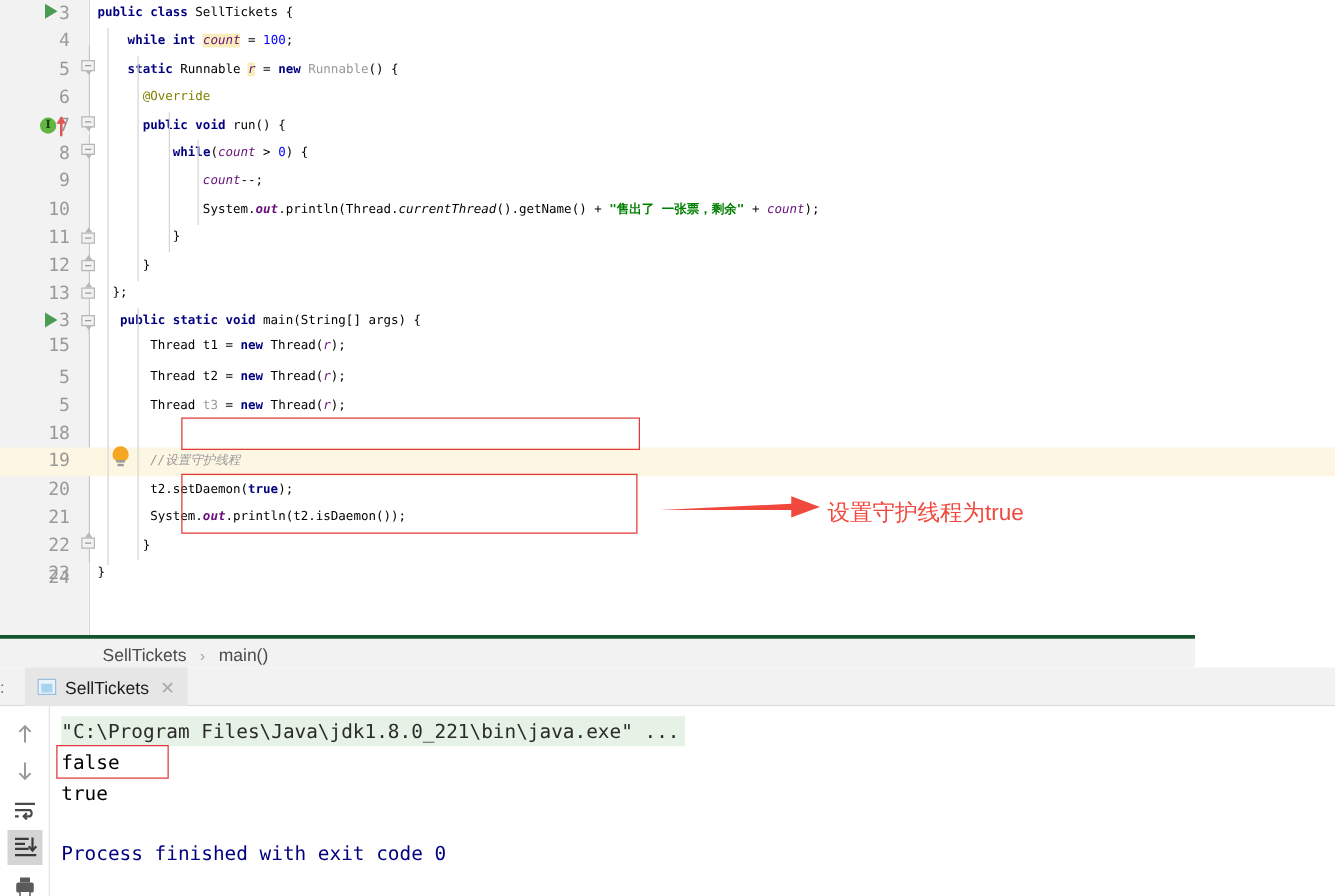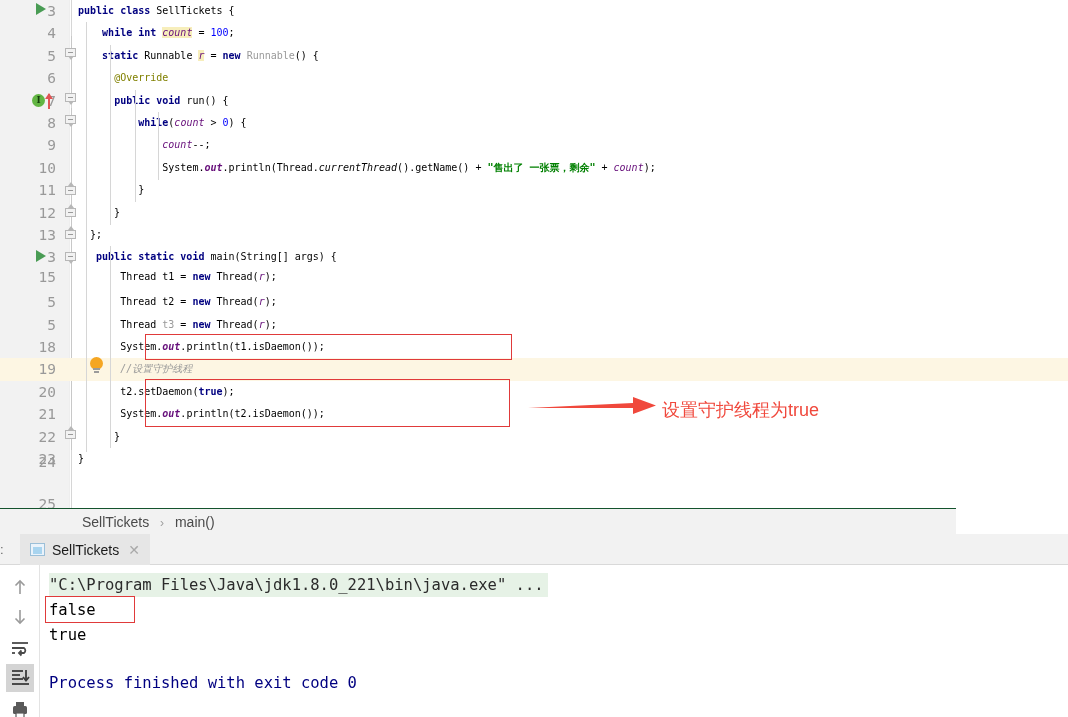--- a/index.html
+++ b/index.html
@@ -136,21 +136,21 @@
   .arrow-wrap { position: absolute; }
   .ann-text {
     position: absolute;
     font-family: "Liberation Sans", sans-serif;
     font-size: 18px; color: #f0483c; white-space: nowrap; text-align: right;
   }
 
   
   .breadcrumb {
     position: absolute; left: 0; top: 508px; width: 956px; height: 26px;
-    background: #f2f2f2; border-top: 1px solid #14532d;
+    background: #f2f2f2; border-top: 3px solid #14532d;
   }
   .bc-inner {
     position: absolute; left: 82px; top: 0; height: 26px;
     line-height: 26px;
     font-family: "Liberation Sans", sans-serif; font-size: 14px; color: #4a4a4a;
     white-space: nowrap;
   }
   .bc-sep { color: #a0a0a0; padding: 0 7px; font-size: 12px; }
 
   
@@ -296,21 +296,20 @@
         <span class="code">       Thread t2 = <span class="kw">new</span> Thread(<span class="fld">r</span>);</span>
       </div>
 
       <div class="row" style="top:313.6px;">
         <span class="ln">5</span>
         <span class="code">       Thread <span class="grey">t3</span> = <span class="kw">new</span> Thread(<span class="fld">r</span>);</span>
       </div>
 
       <div class="row" style="top:336px;">
         <span class="ln">18</span>
-        <span class="code">       System.<span class="fldb">out</span>.println(t1.isDaemon());</span>
       </div>
 
       <div class="row hl" style="top:358.4px;">
         <span class="ln">19</span>
         <span class="code">       <span class="cmt">//设置守护线程</span></span>
       </div>
 
       <div class="row" style="top:380.8px;">
         <span class="ln">20</span>
         <span class="code">       t2.setDaemon(<span class="kw">true</span>);</span>
@@ -329,24 +328,20 @@
       <div class="row" style="top:448px;">
         <span class="ln">23</span>
         <span class="code">}</span>
       </div>
 
       <div class="row" style="top:451px;">
         <span class="ln">24</span>
         <span class="code"></span>
       </div>
 
-      <div class="row" style="top:492.8px;">
-        <span class="ln">25</span>
-        <span class="code"></span>
-      </div>
     </div>
 
     <div class="guide" style="left:86px;top:22px;height:430px;"></div>
     <div class="guide" style="left:110px;top:45px;height:180px;"></div>
     <div class="guide" style="left:110px;top:246px;height:202px;"></div>
     <div class="guide" style="left:135px;top:90px;height:112px;"></div>
     <div class="guide" style="left:158px;top:112px;height:68px;"></div>
 
     <div class="run-tri" style="left:36px;top:3px;"></div>
     <div class="run-tri" style="left:36px;top:250px;"></div>

